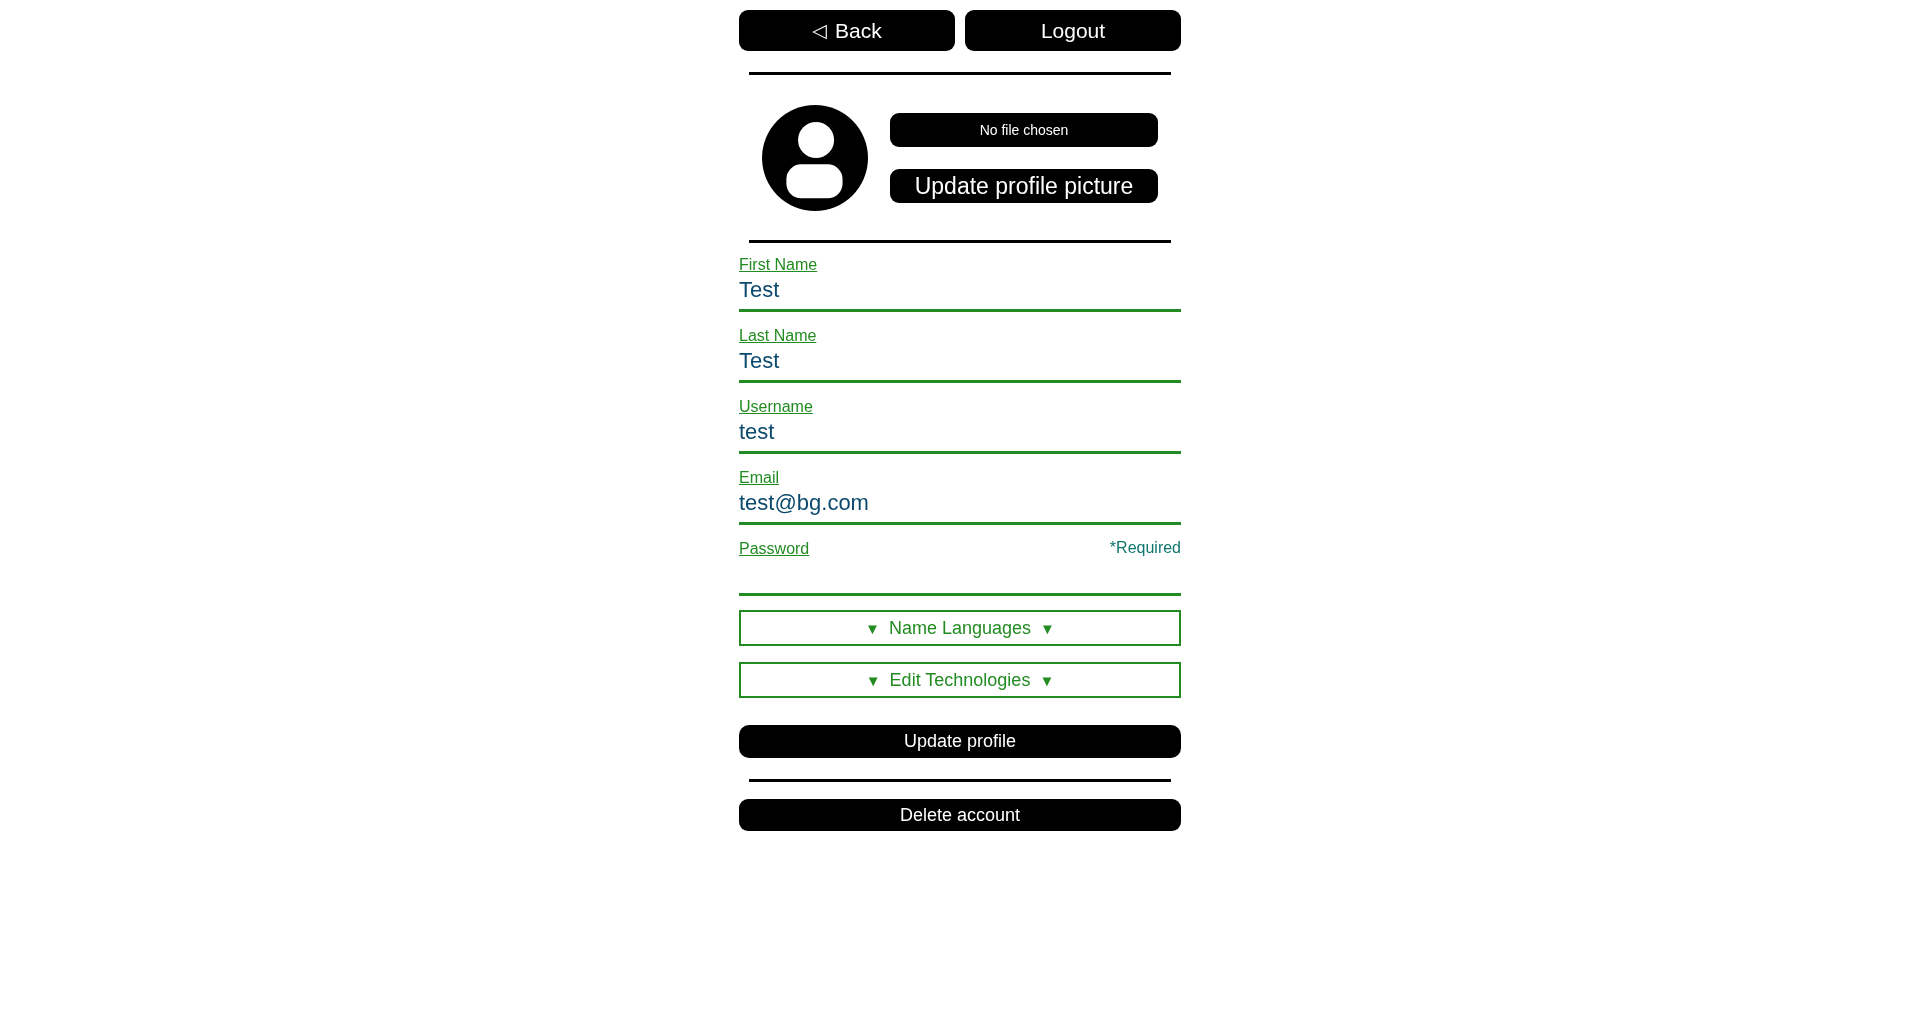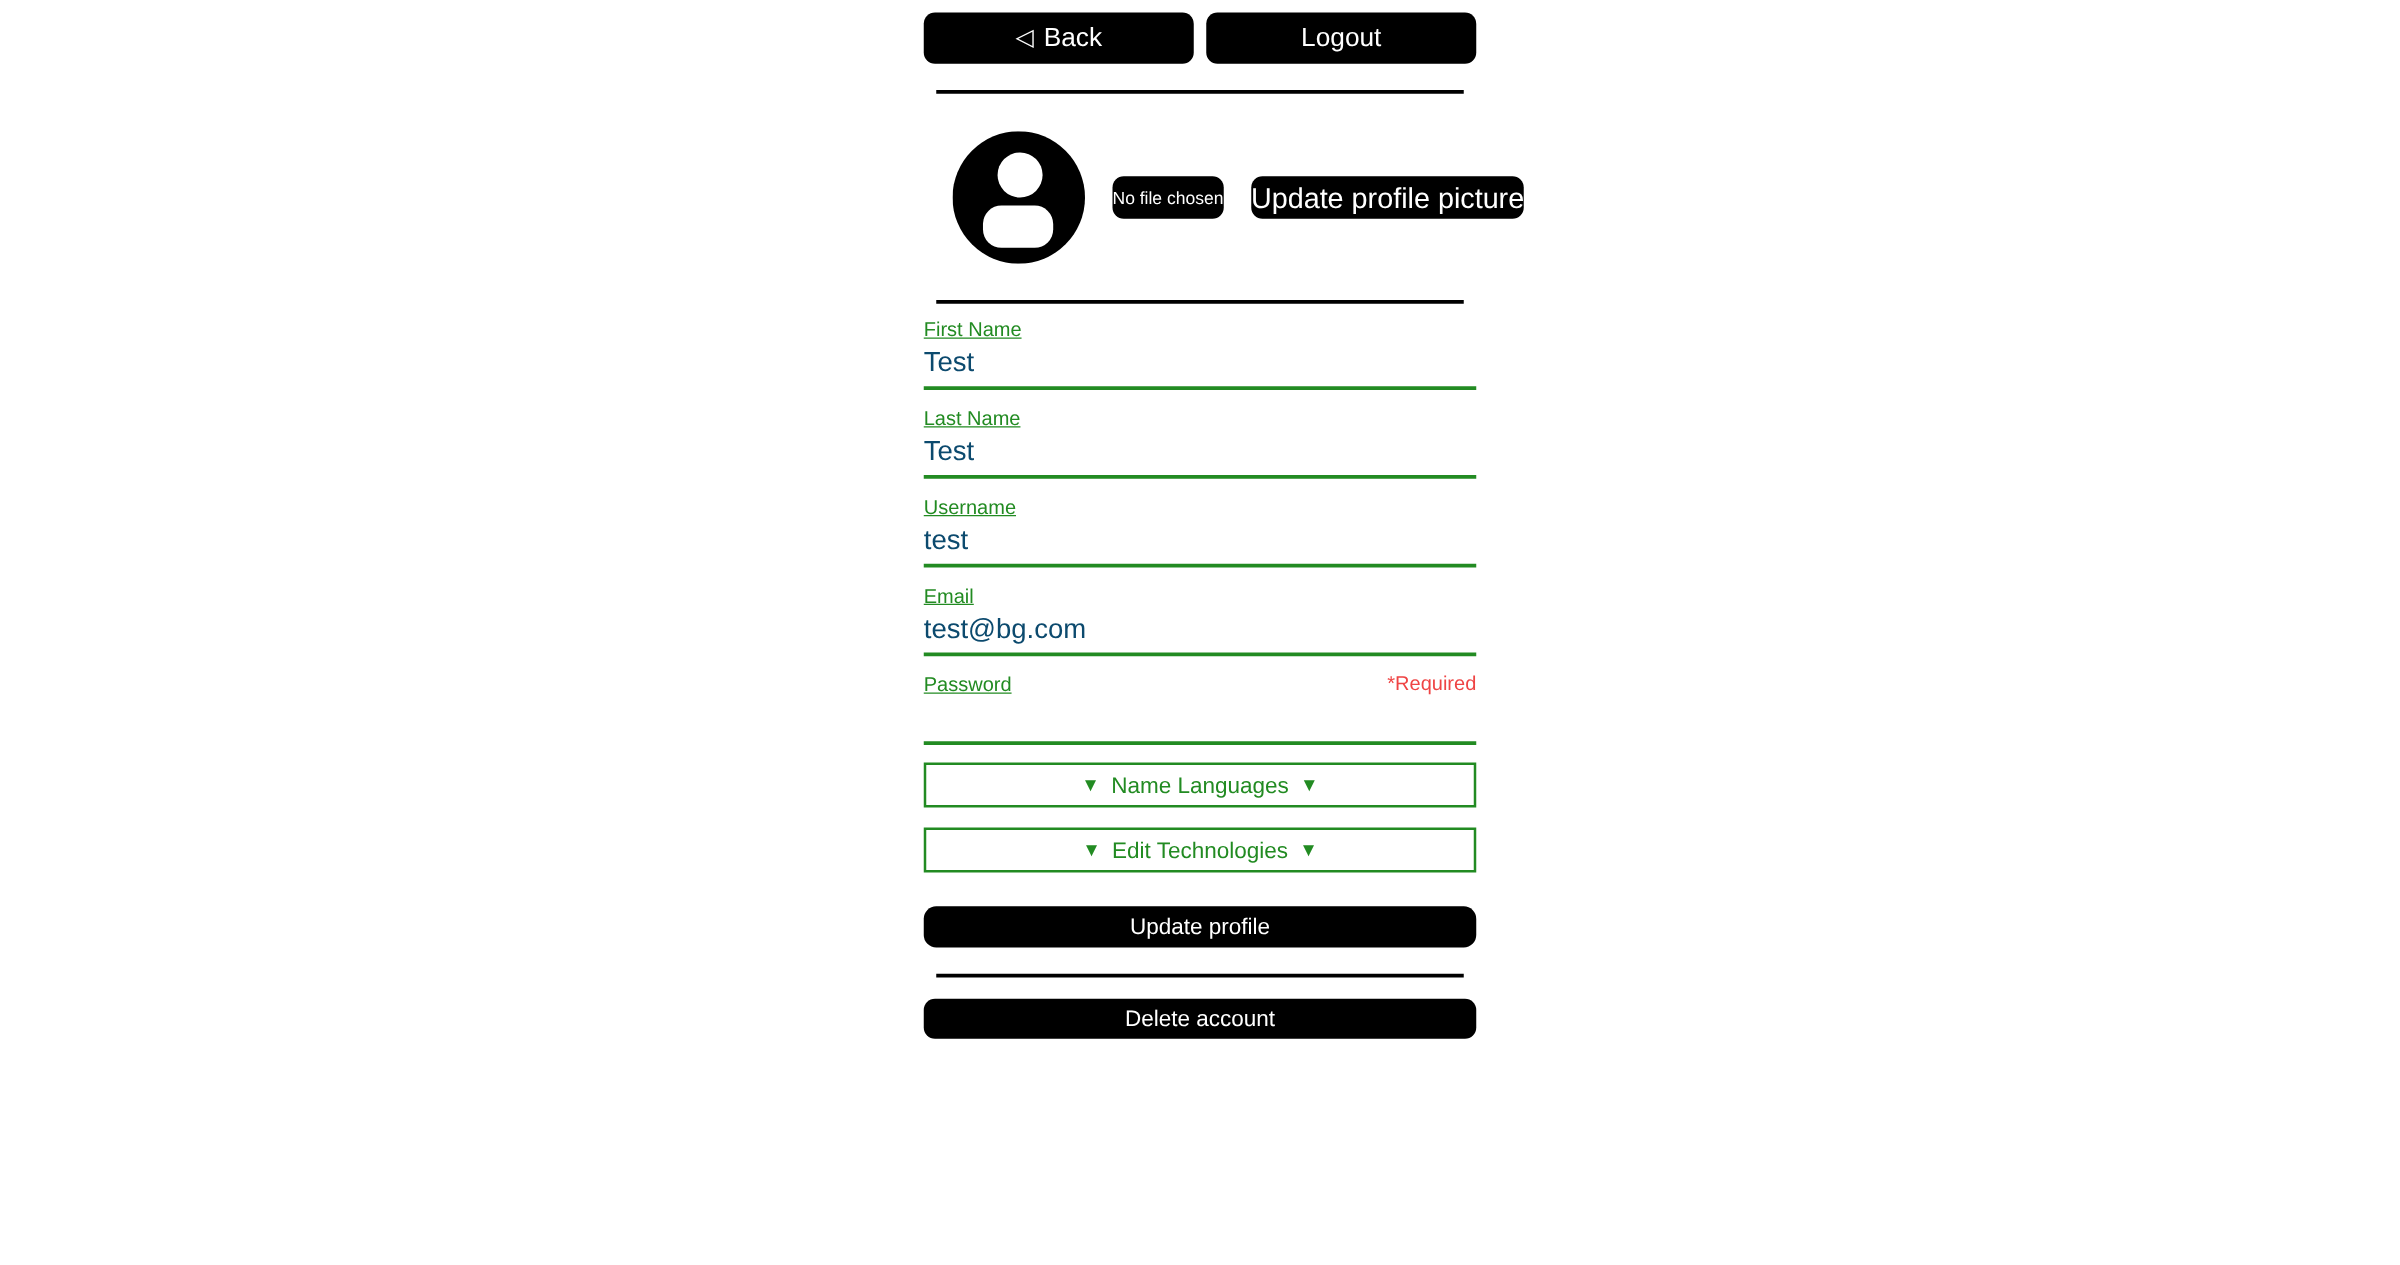--- a/index.html
+++ b/index.html
@@ -57,21 +57,21 @@
   
   .avatar-row {
     display: flex;
     align-items: center;
     justify-content: center;
     gap: 22px;
   }
   .avatar { width: 106px; height: 106px; display: block; }
   .pic-col {
     display: flex;
-    flex-direction: row;
+    flex-direction: column;
     gap: 22px;
     width: 268px;
   }
   .file-btn   { height: 34px; font-size: 14px; width: 100%; }
   .picupd-btn { height: 34px; font-size: 23px; width: 100%; }
 
   
   .field {
     border-bottom: 3px solid #228B22;
     margin-bottom: 14px;
@@ -94,21 +94,21 @@
     color: #0c4a6e;
     padding: 3px 0 6px 0;
   }
   .label-row {
     display: flex;
     justify-content: space-between;
     align-items: flex-start;
   }
   .required-note {
     font-size: 16px;
-    color: #ef4444;
+    color: #0f766e;
   }
 
   
   .edit-btn {
     width: 100%;
     height: 36px;
     background: #ffffff;
     border: 2px solid #228B22;
     color: #228B22;
     font-size: 18px;

